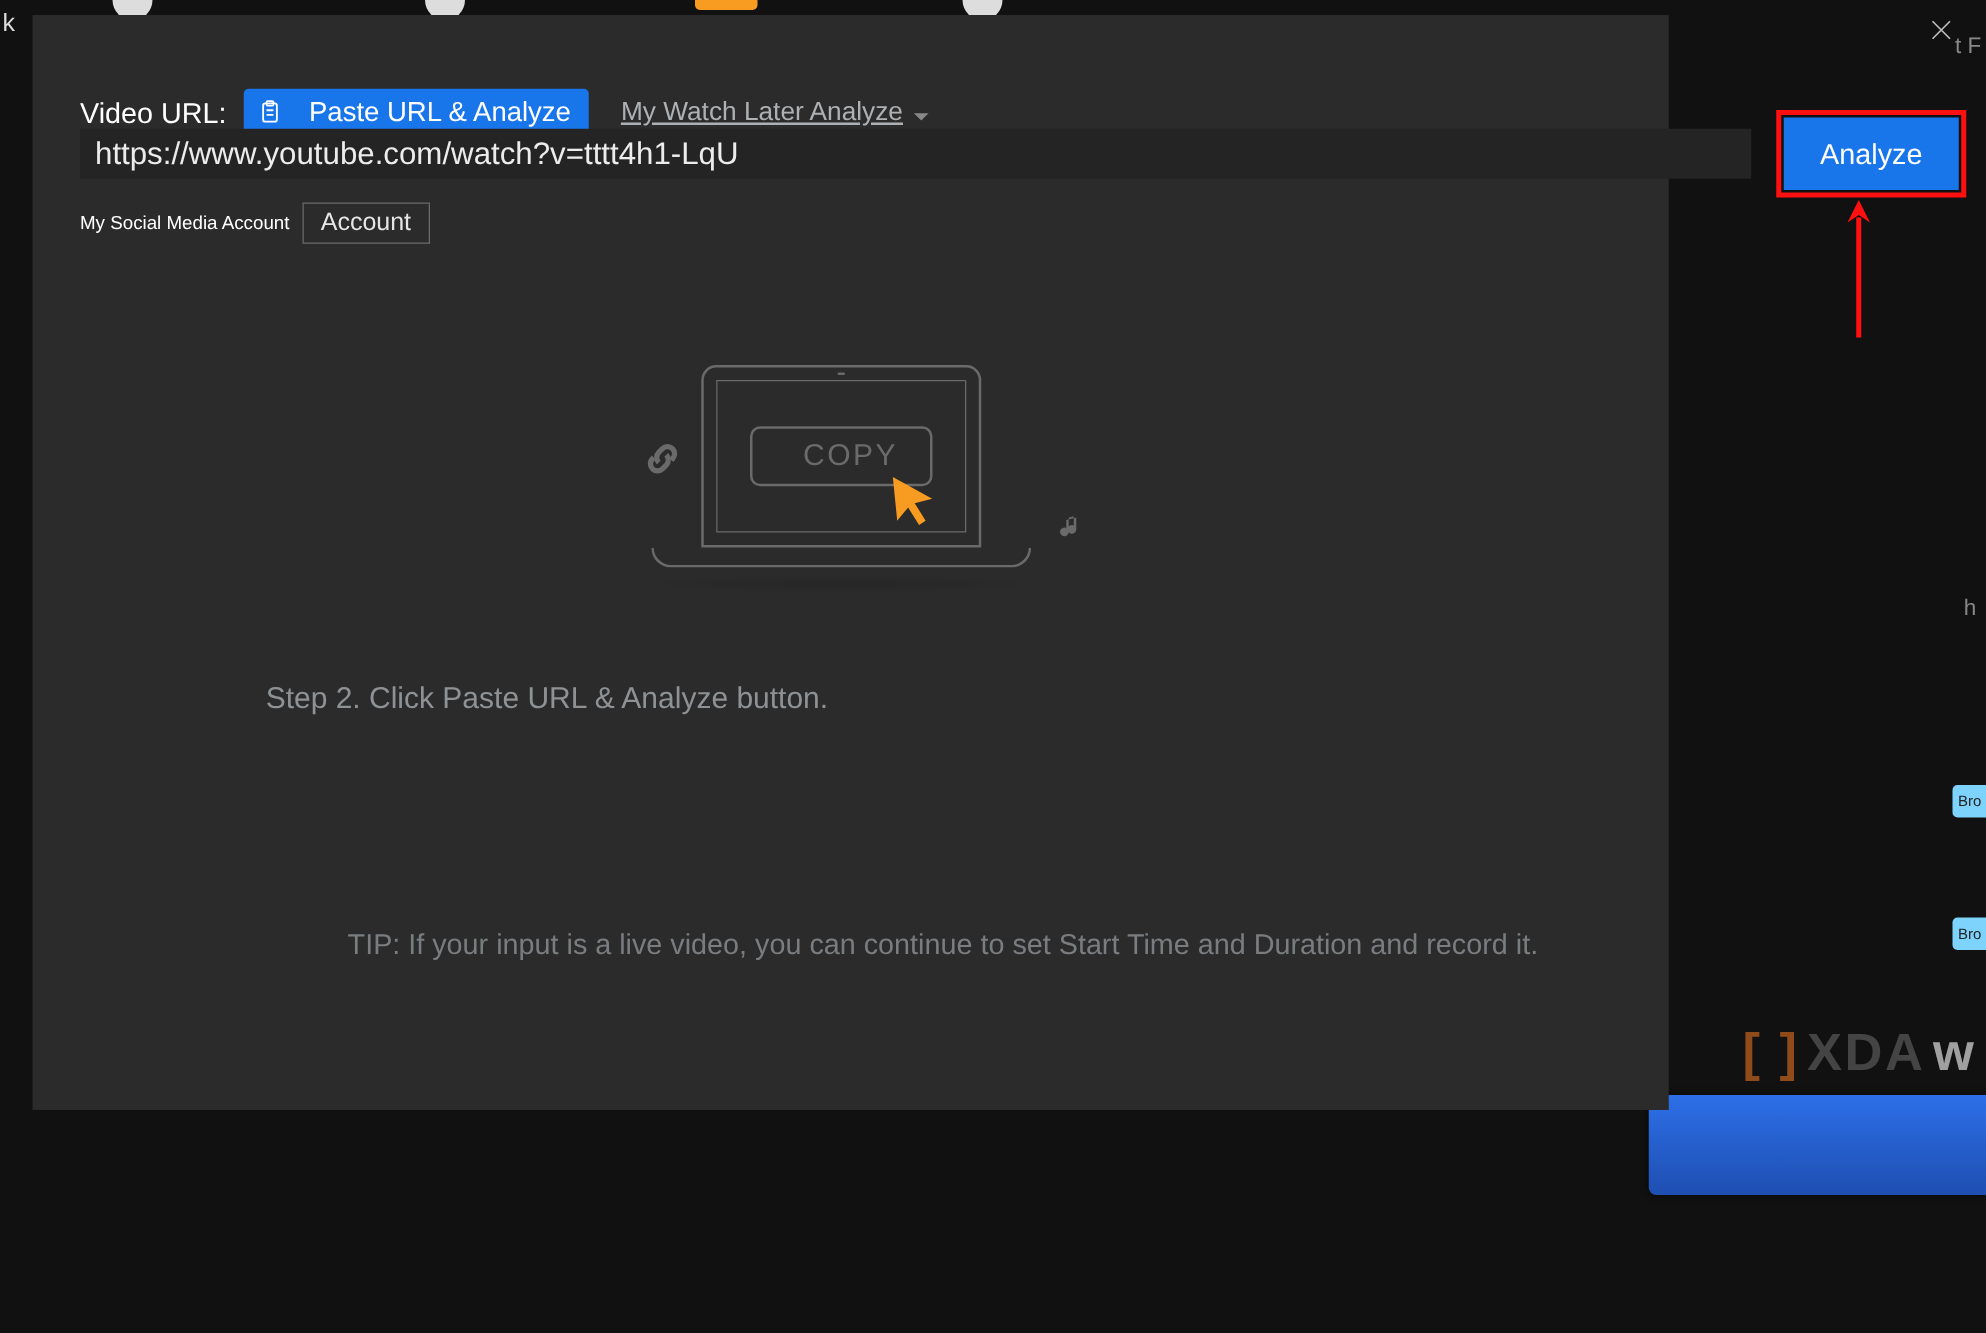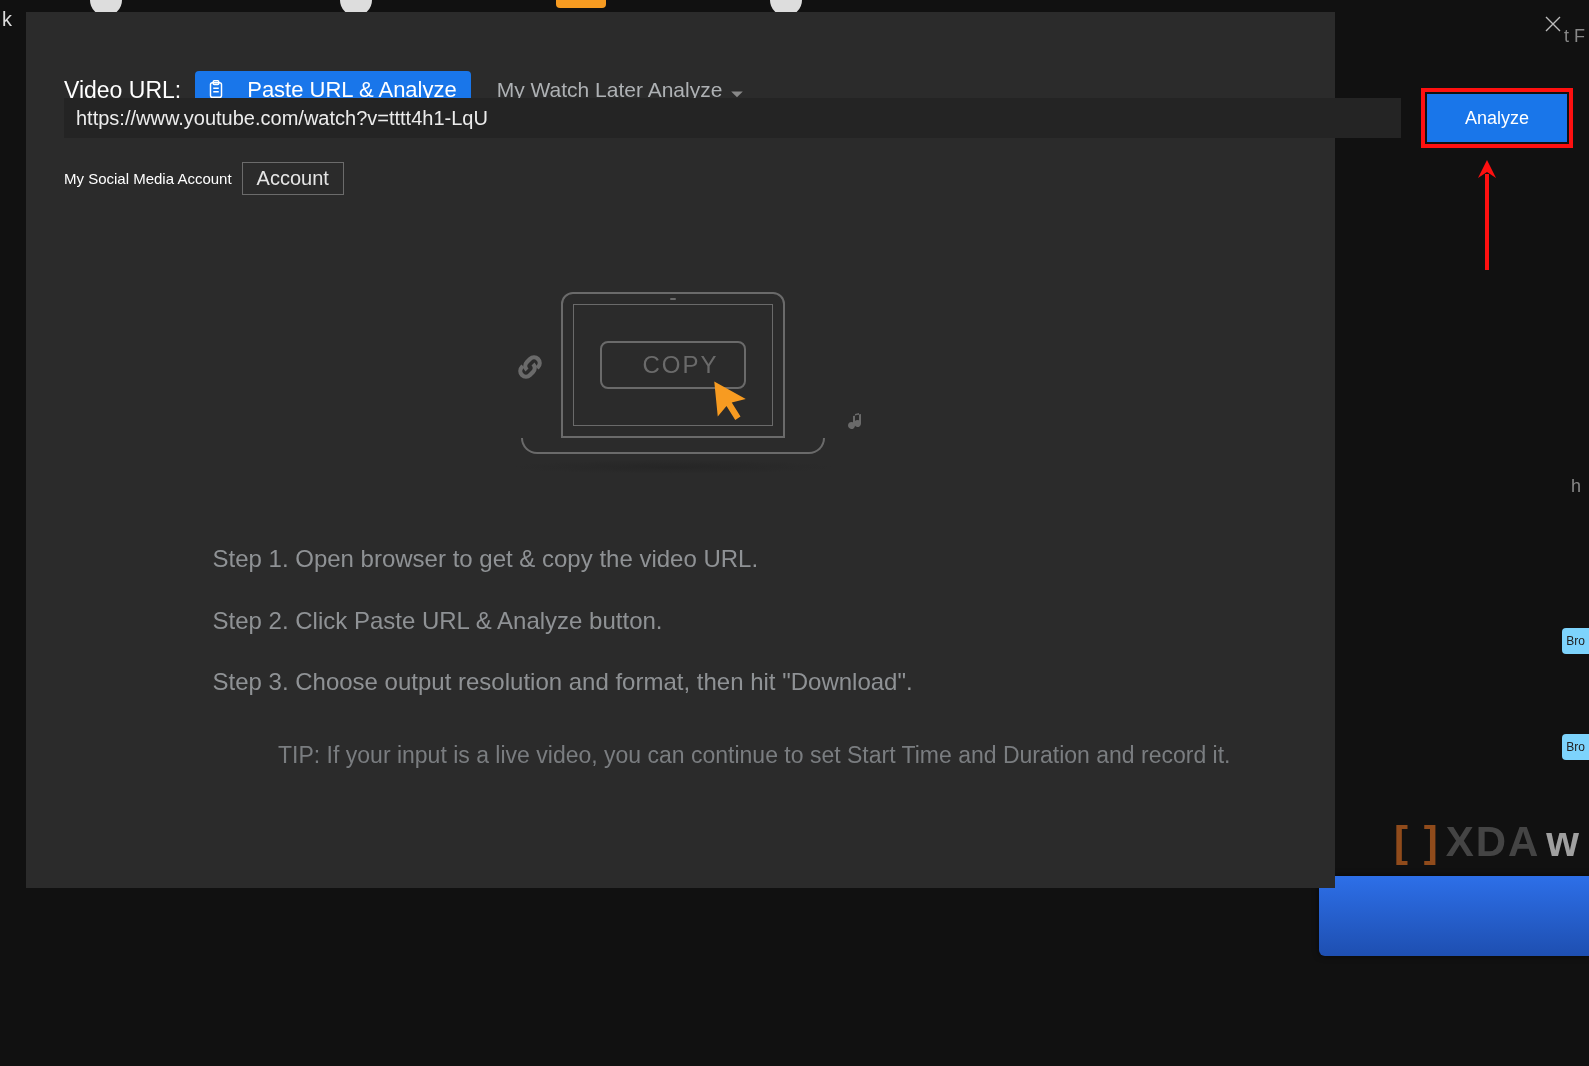--- a/index.html
+++ b/index.html
@@ -30,25 +30,25 @@
   .paste-btn { display:flex; align-items:center; gap:20px; background:#1976ea; color:#fff; border:none; border-radius:4px; padding:6px 14px 6px 10px; font-size:22px; cursor:pointer; }
   .paste-btn .clip-icon { width:22px; height:22px; }
   .paste-btn .clip-icon svg{ stroke:#fff; fill:none; stroke-width:1.6;}
 
   .watch-later { margin-left: 12px; display:flex; align-items:center; gap:8px; color:#aeb1b4; font-size:21px; text-decoration: underline; cursor:pointer; }
   .watch-later .chev { width:14px; height:14px; }
   .watch-later .chev svg { fill:#888; }
 
   
   .url-row { position:absolute; left:38px; top: 82px; right:-232px; display:flex; align-items:center; gap:26px; }
-  .url-input { flex:1; background:#242424; border:none; height:40px; color:#ececec; font-size:20px; padding:0 12px; outline:none; }
+  .url-input { flex:1; background:#242424; border:none; height:40px; color:#ececec; font-size:25px; padding:0 12px; outline:none; }
 
   .analyze-wrap { position:relative; }
   .analyze-highlight { position:absolute; inset:-6px; border:4px solid #ff1010; pointer-events:none; }
-  .analyze-btn { width:140px; height:48px; background:#1976ea; color:#fff; font-size:18px; border:none; cursor:pointer; }
+  .analyze-btn { width:140px; height:58px; background:#1976ea; color:#fff; font-size:23px; border:none; cursor:pointer; }
 
   .red-arrow { position:absolute; right:-164px; top:148px; width:24px; height:110px; pointer-events:none; }
   .red-arrow svg { overflow:visible; }
 
   
   .social-row { position:absolute; left:38px; top:150px; display:flex; align-items:center; gap:10px; }
   .social-label { color:#fff; font-size:15px; }
   .account-btn { background:transparent; border:1px solid #6b6b6b; color:#e5e5e5; font-size:20px; padding:4px 14px; cursor:pointer; }
 
   
@@ -173,20 +173,18 @@
         </svg>
     </div>
     <div class="note-icon">
       <svg viewBox="0 0 24 24">
           <path d="M10 3v12.5a3.5 3.5 0 1 1-2-3.16V6l8-2v9.5a3.5 3.5 0 1 1-2-3.16V3l-4 1z"></path>
         </svg>
     </div>
   </div>
 
   <div class="steps">
-    <p>Step 1. Open browser to get &amp; copy the video URL.</p>
     <p>Step 2. Click Paste URL &amp; Analyze button.</p>
-    <p>Step 3. Choose output resolution and format, then hit "Download".</p>
   </div>
 
   <div class="tip">TIP: If your input is a live video, you can continue to set Start Time and Duration and record it.</div>
 
 </div>
 
 </body></html>

